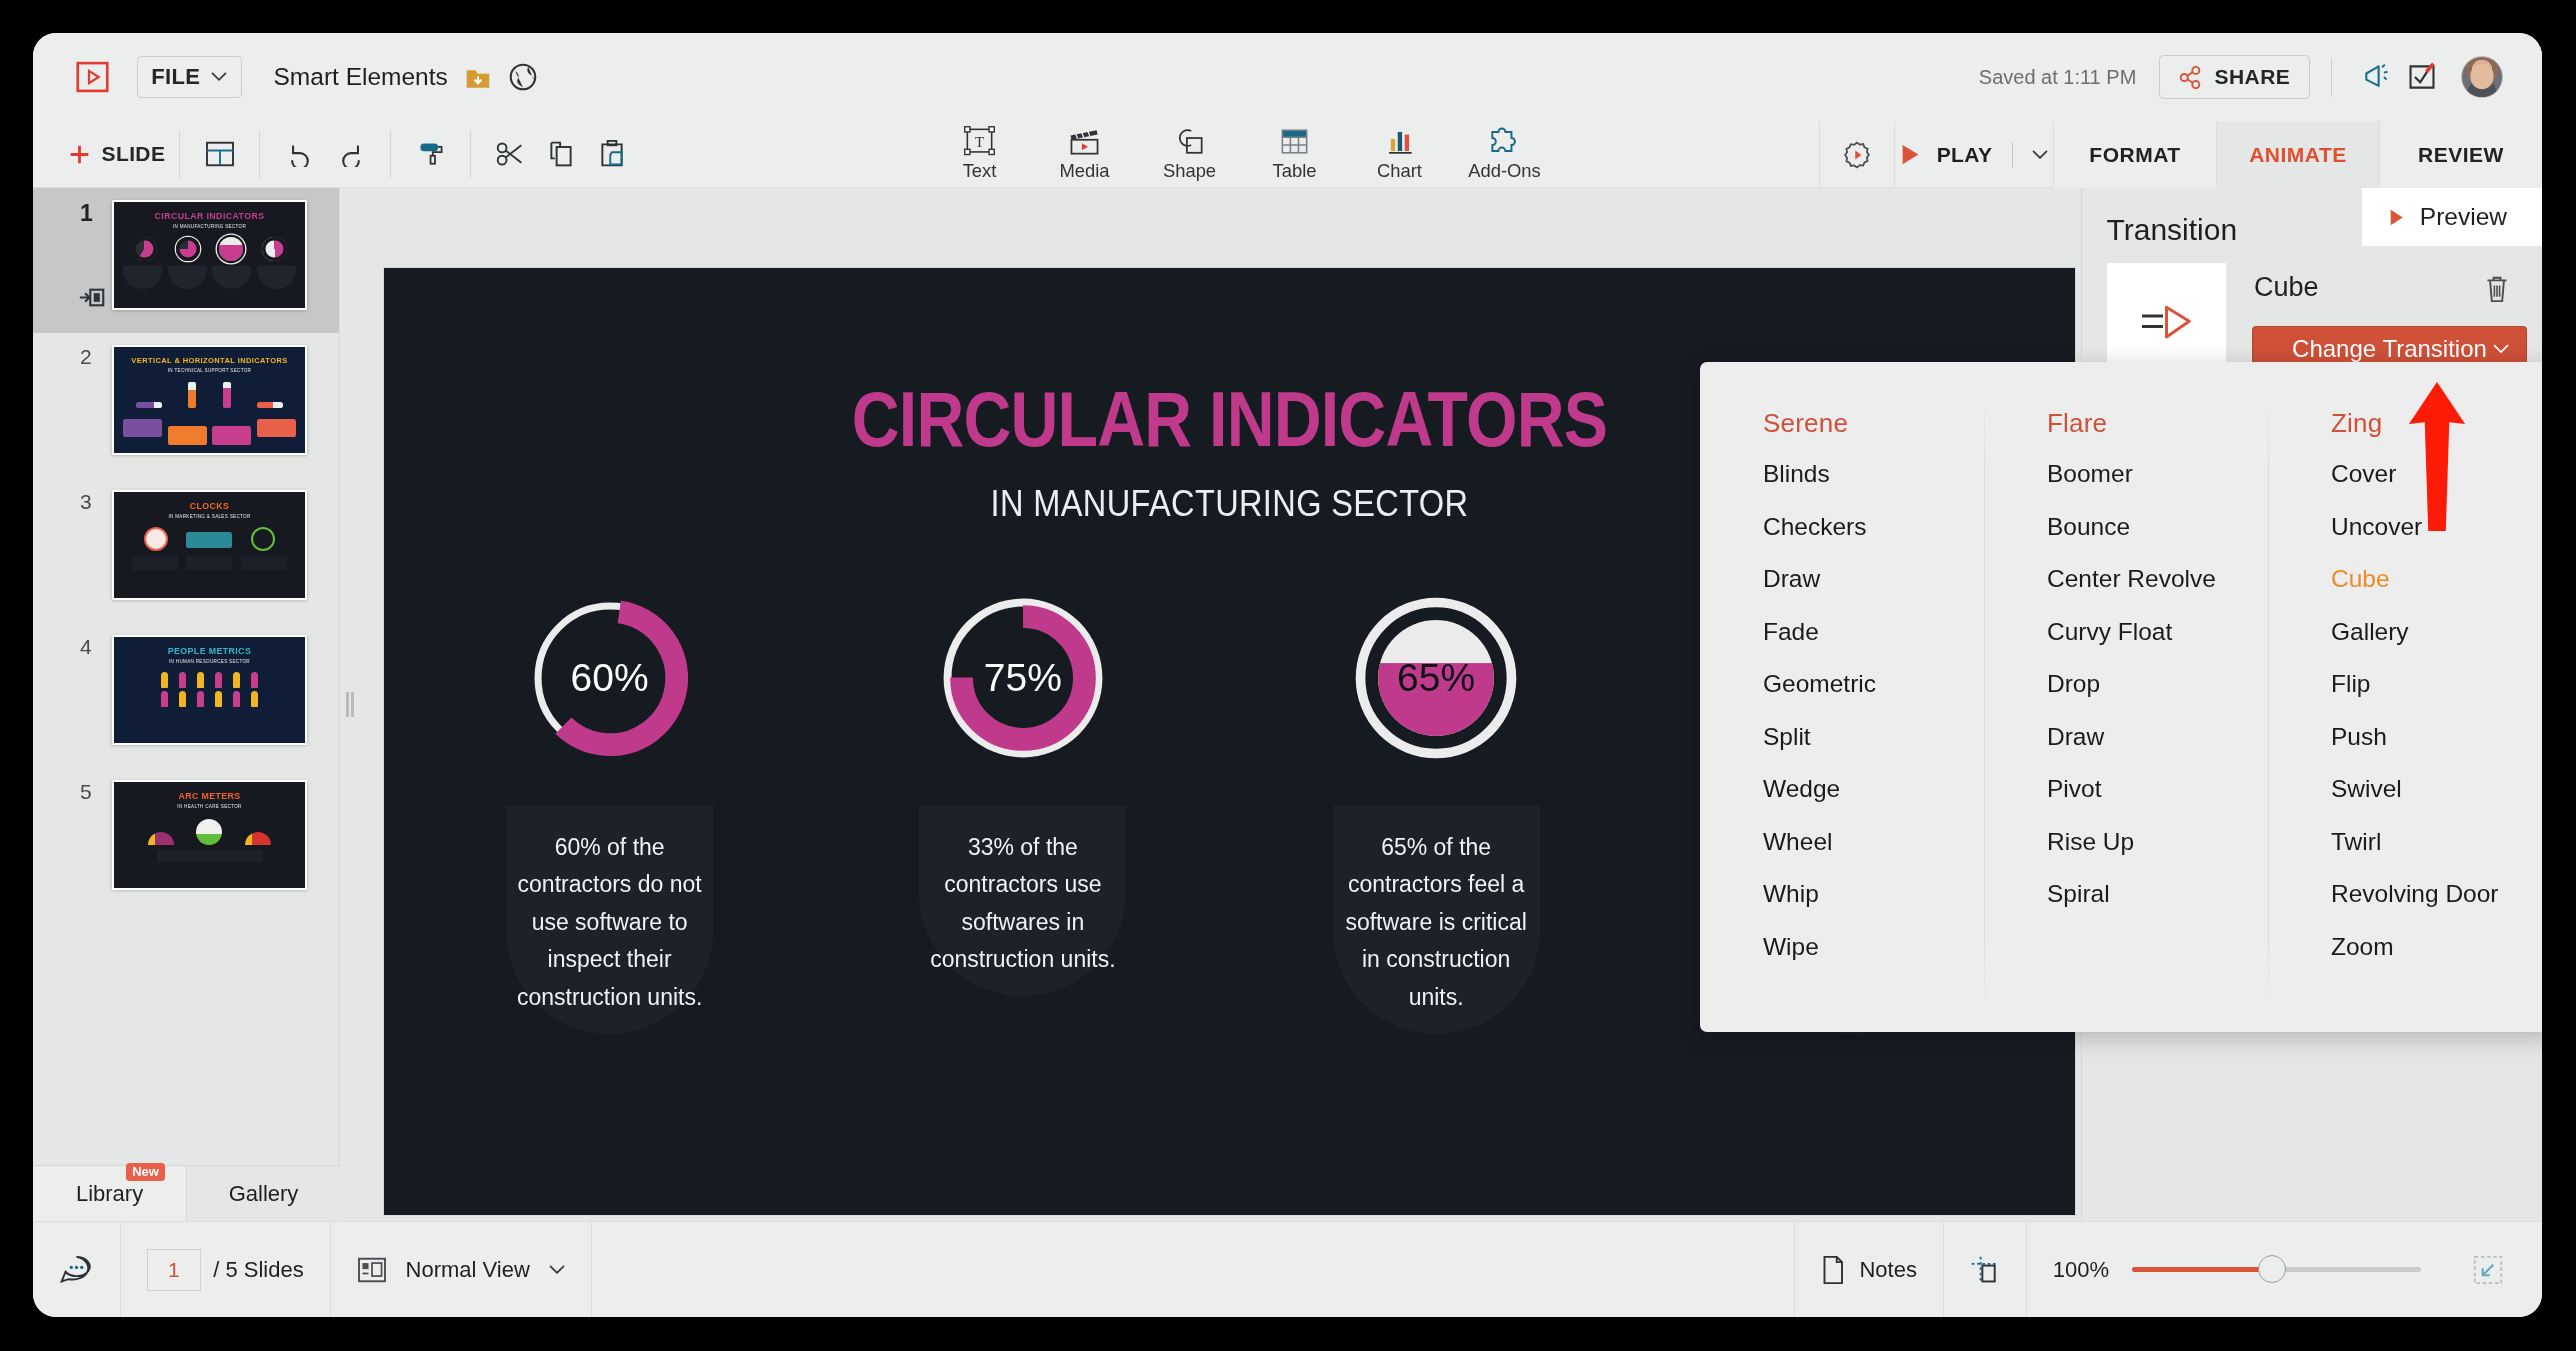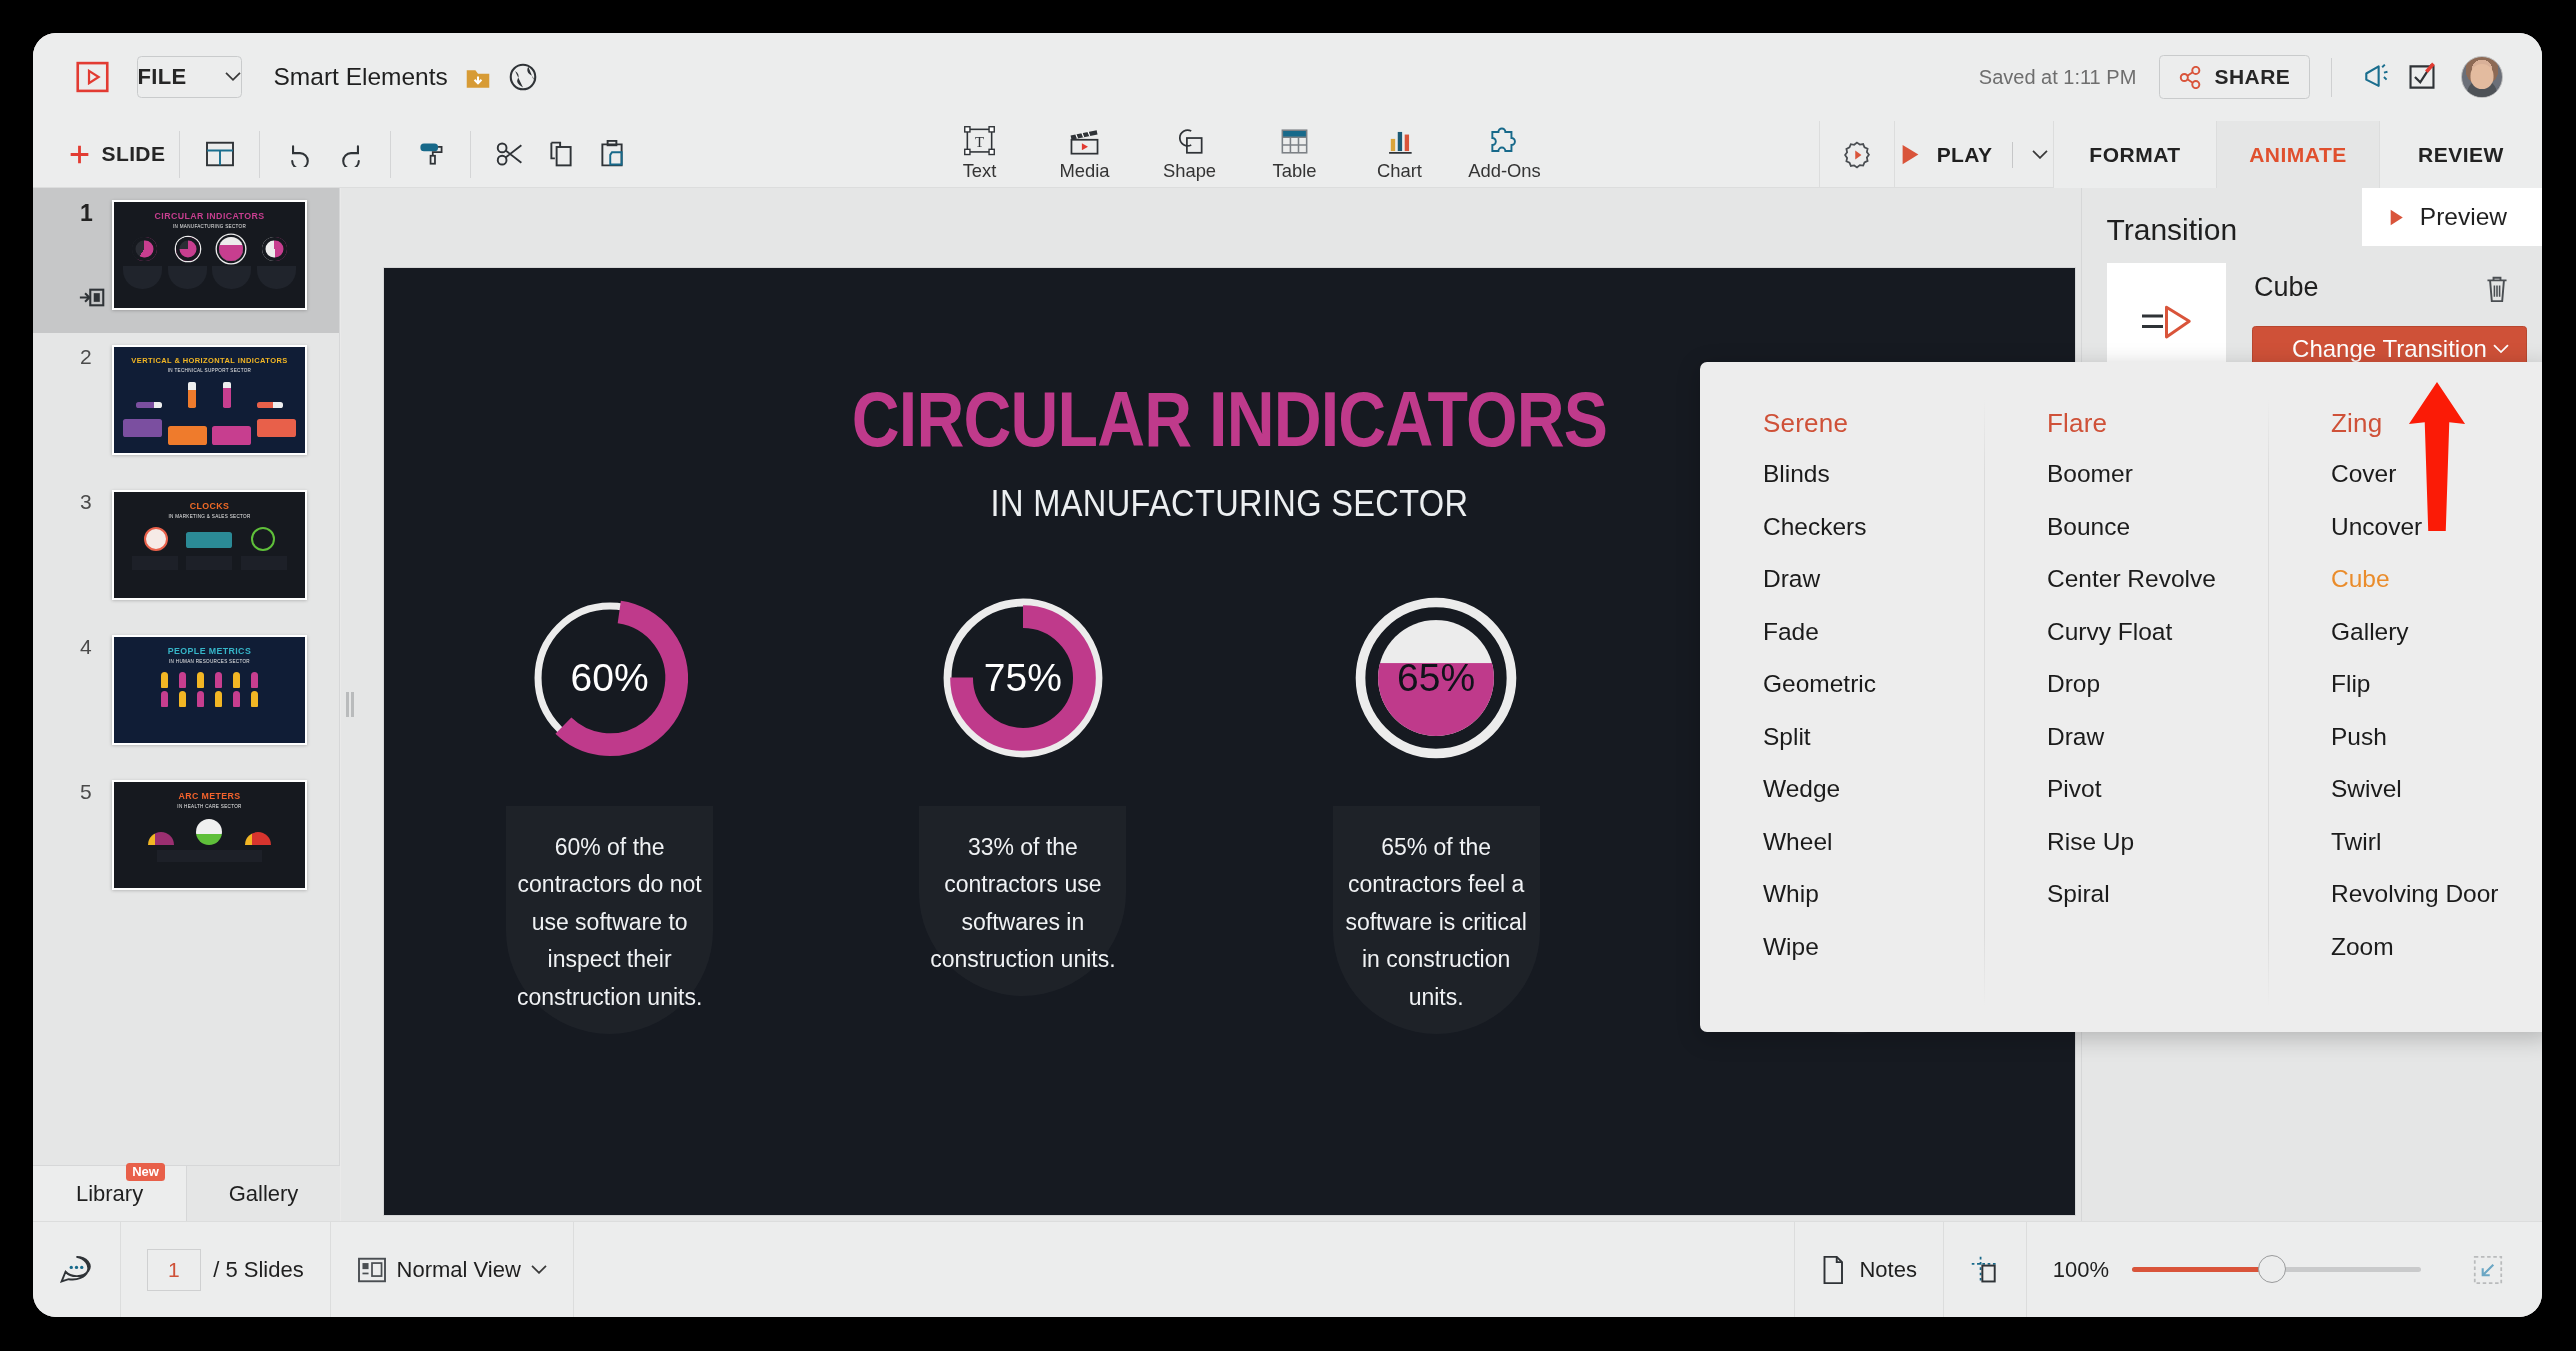--- a/index.html
+++ b/index.html
@@ -26,21 +26,21 @@
   }
   .logo-box {
     margin-left: 40px; width: 39px; height: 35px;
     display: flex; align-items: center; justify-content: center;
   }
   .file-btn {
     margin-left: 24.5px;
     width: 105px; height: 42px;
     border: 0.9px solid #c9cbcc; border-radius: 4.4px;
     background: #eceded;
-    display: flex; align-items: center; justify-content: space-between; gap: 10.5px;
+    display: flex; align-items: center; justify-content: center; gap: 10.5px;
     font-size: 22px; font-weight: bold; color: #262626; letter-spacing: 0.3px;
   }
   .doc-title {
     margin-left: 32px; font-size: 24.5px; color: #1f1f1f;
   }
   .title-icon { margin-left: 17.5px; display:flex; align-items:center;}
   .topbar-right {
     margin-left: auto; display: flex; align-items: center; gap: 0; padding-right: 39px;
   }
   .saved-text { font-size: 20px; color: #6e6e6e; margin-right: 23px; }
@@ -738,21 +738,21 @@
           <circle cx="20" cy="15" r="1.9" fill="#17698a"></circle>
           <circle cx="26" cy="15" r="1.9" fill="#17698a"></circle>
         </svg>
     </div>
     <div class="bb-sep"></div>
     <div class="bb-cell">
       <div class="pagebox">1</div>
       <span class="bb-text">/ 5 Slides</span>
     </div>
     <div class="bb-sep"></div>
-    <div class="bb-cell" style="gap:10px">
+    <div class="bb-cell" style="gap:19px">
       <svg width="30" height="26" viewBox="0 0 34 30">
           <rect x="2" y="2" width="30" height="26" fill="none" stroke="#4a4e52" stroke-width="2.2"></rect>
           <rect x="6" y="7" width="7" height="7" fill="#4a4e52"></rect>
           <path d="M6 19 h7" stroke="#4a4e52" stroke-width="2"></path>
           <rect x="17" y="7" width="11" height="15" fill="none" stroke="#4a4e52" stroke-width="2"></rect>
         </svg>
       <span class="bb-text">Normal View</span>
       <svg width="16" height="9.6" viewBox="0 0 18 11">
           <path d="M1 1 L9 9 L17 1" fill="none" stroke="#3a3a3a" stroke-width="2"></path>
         </svg>

